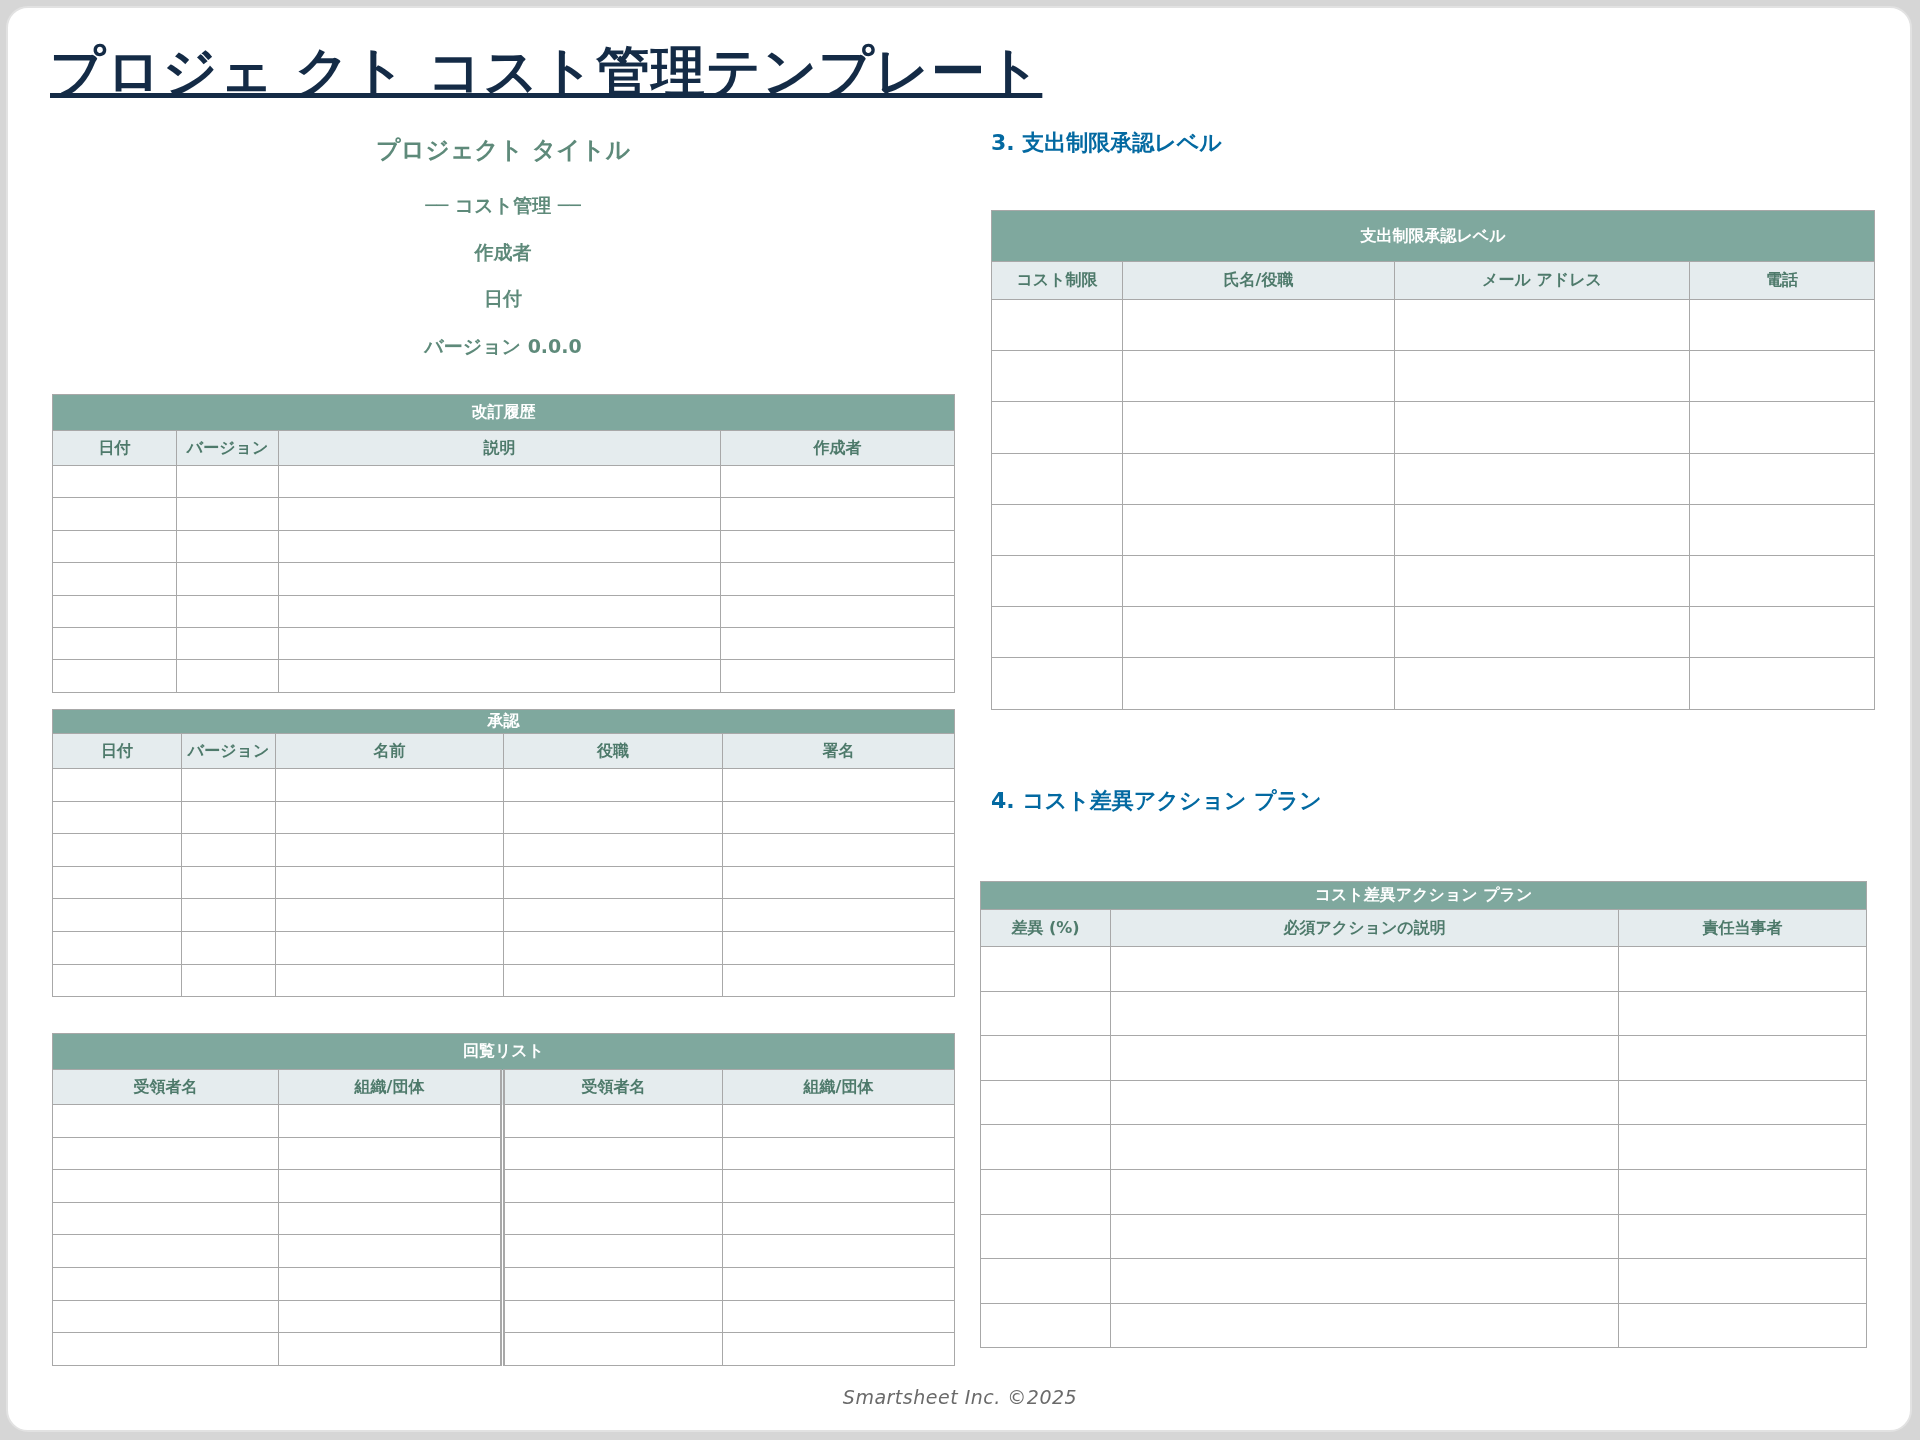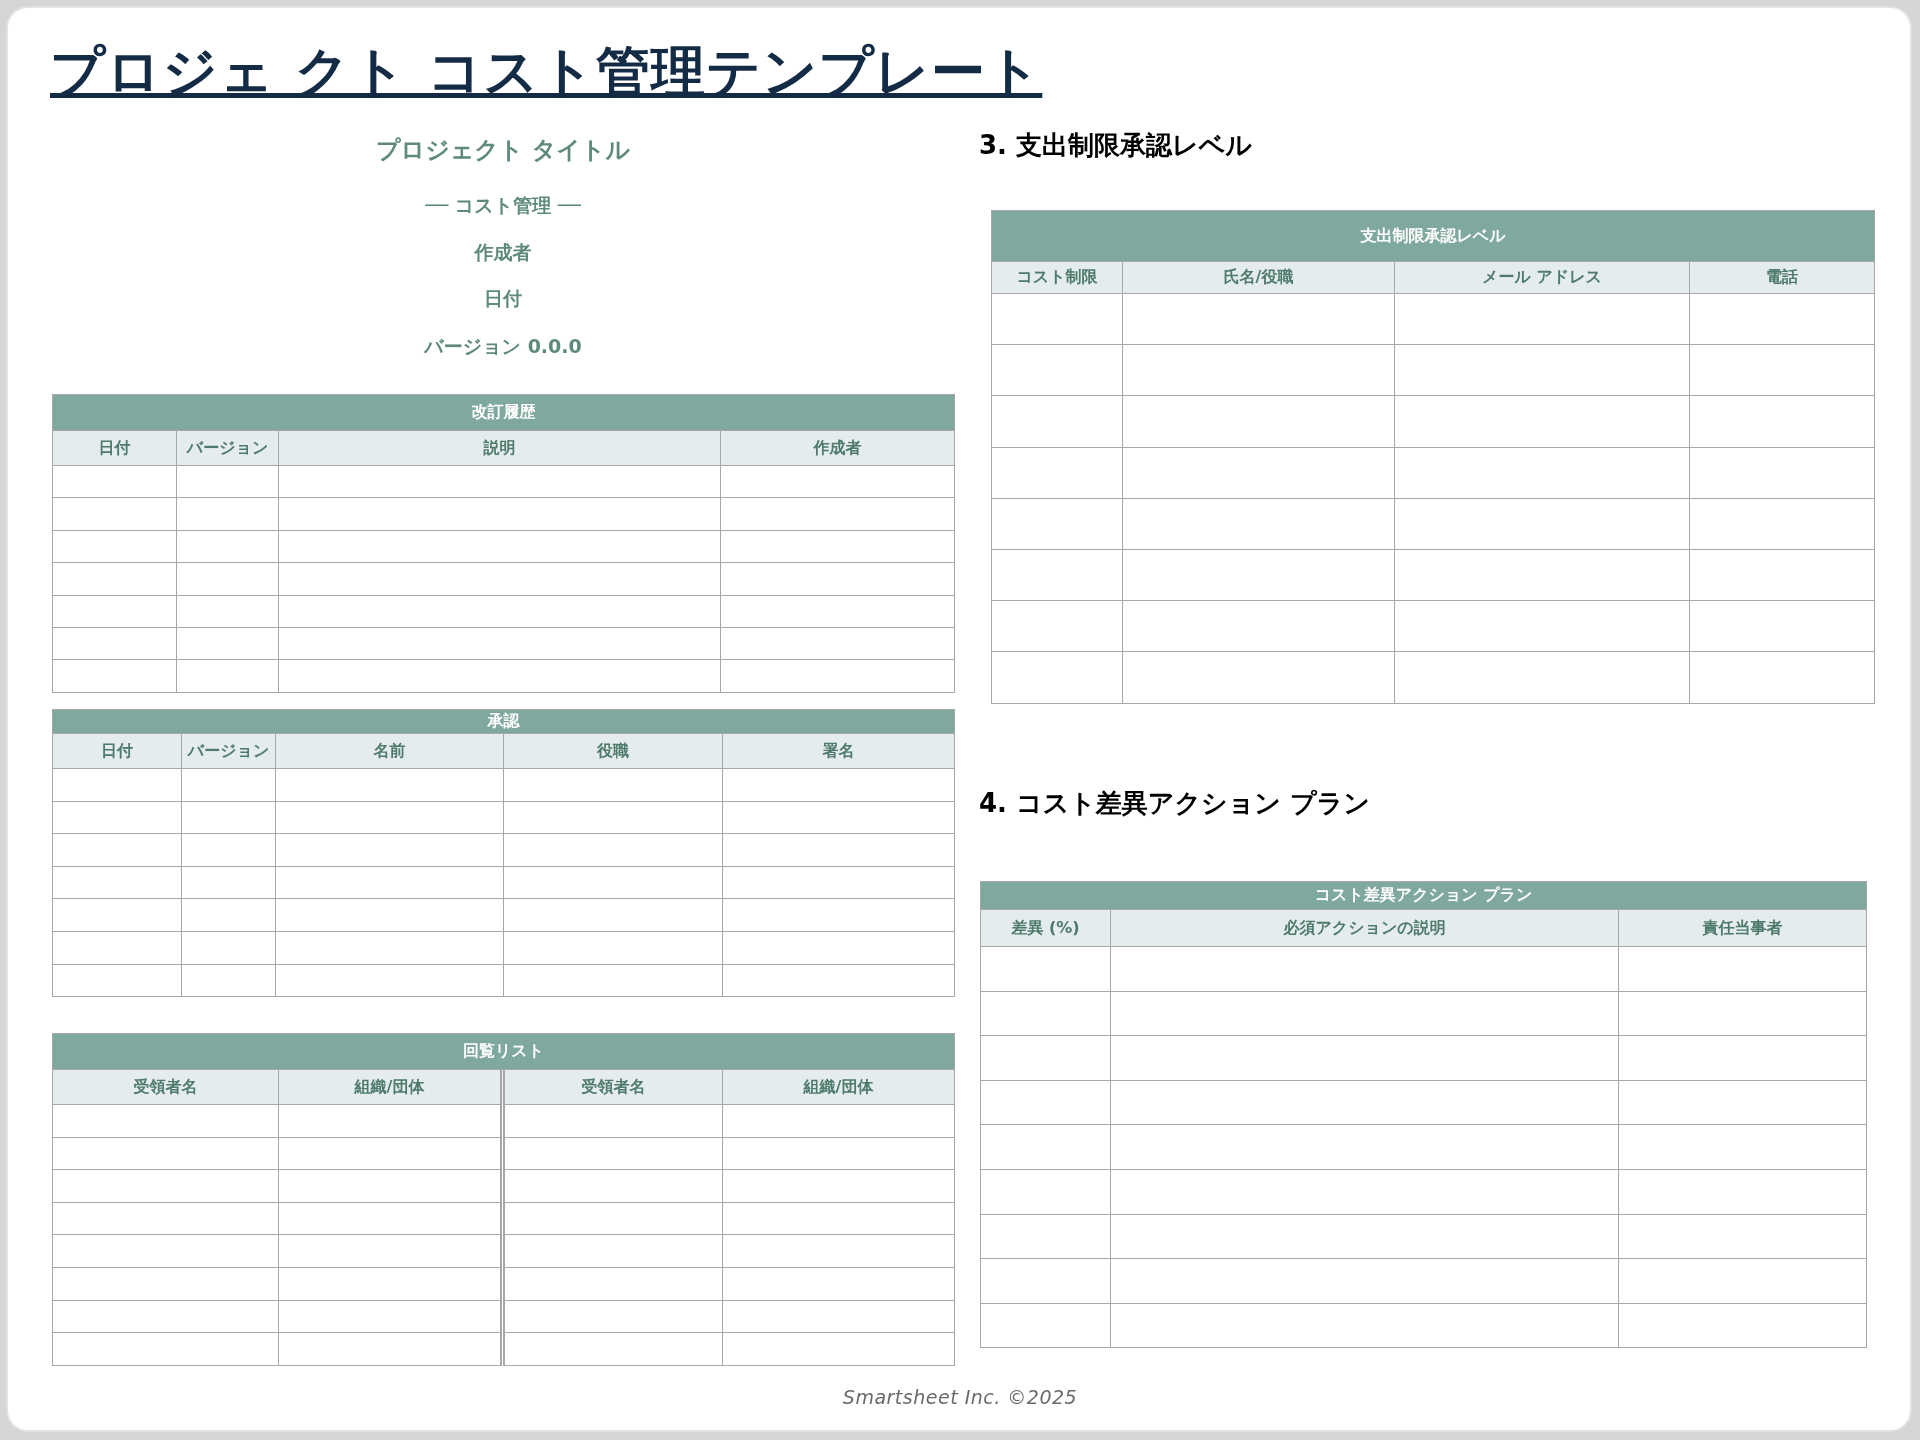--- a/index.html
+++ b/index.html
@@ -12,21 +12,21 @@
   .abs { position: absolute; }
   .main-title {
     left: 50px; top: 36px; font-size: 54px; font-weight: bold; color: #142b46;
     letter-spacing: 1px; white-space: nowrap; text-decoration: underline;
   }
   .cover-line {
     left: 52px; width: 902px; text-align: center; color: #5e8a7a; font-weight: bold;
     white-space: nowrap;
   }
   .section-title {
-    font-size: 26px; font-weight: bold; color: #000000; white-space: nowrap;
+    font-size: 22px; font-weight: bold; color: #0369a1; white-space: nowrap; margin-left: 12px;
   }
   table.grid {
     position: absolute; border-collapse: collapse; table-layout: fixed;
   }
   table.grid td, table.grid th {
     border: 1.5px solid #a8a8a8; padding: 0;
   }
   .bar th {
     background: #7fa89e; color: #ffffff; font-size: 16px; font-weight: bold;
     text-align: center; border-color: #7fa89e;
@@ -267,21 +267,21 @@
   <colgroup>
       <col style="width:131px">
       <col style="width:272px">
       <col style="width:295px">
       <col style="width:185px">
     </colgroup>
   <tbody>
       <tr class="bar" style="height:51px">
         <th colspan="4">支出制限承認レベル</th>
       </tr>
-  <tr class="sub" style="height:32px">
+  <tr class="sub" style="height:38px">
     <th>コスト制限</th>
     <th>氏名/役職</th>
     <th>メール アドレス</th>
     <th>電話</th>
   </tr>
   </tbody>
     <tbody>
       <tr style="height: 51.2px;">
         <td></td>
         <td></td>

